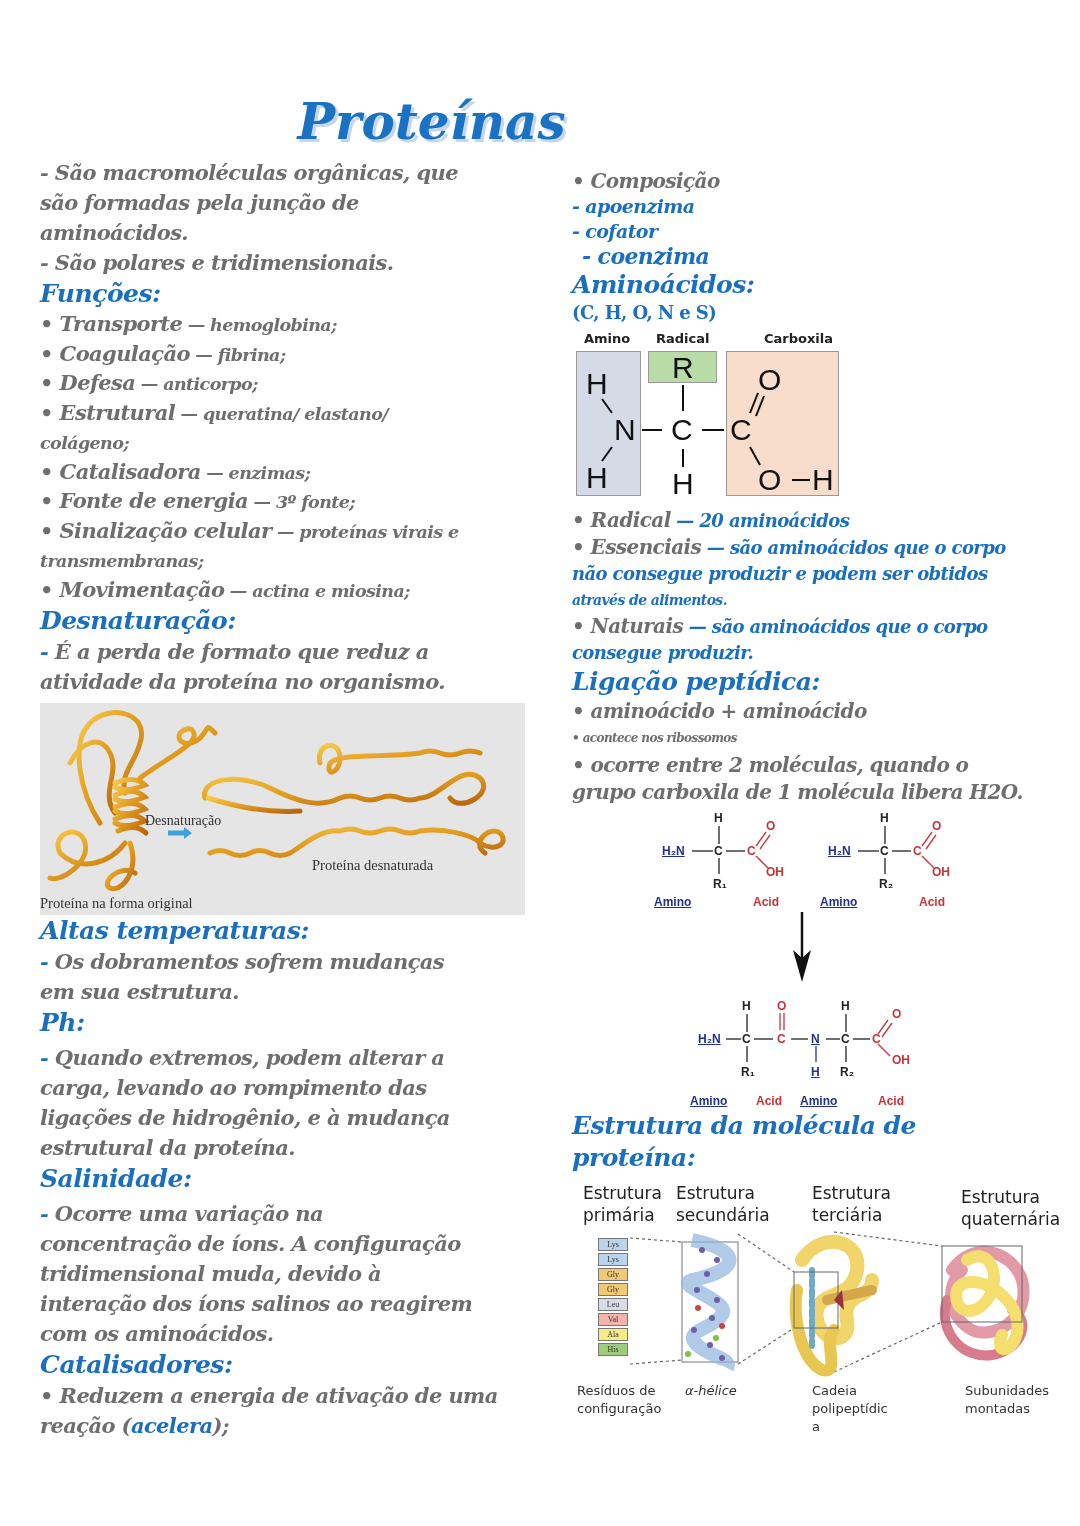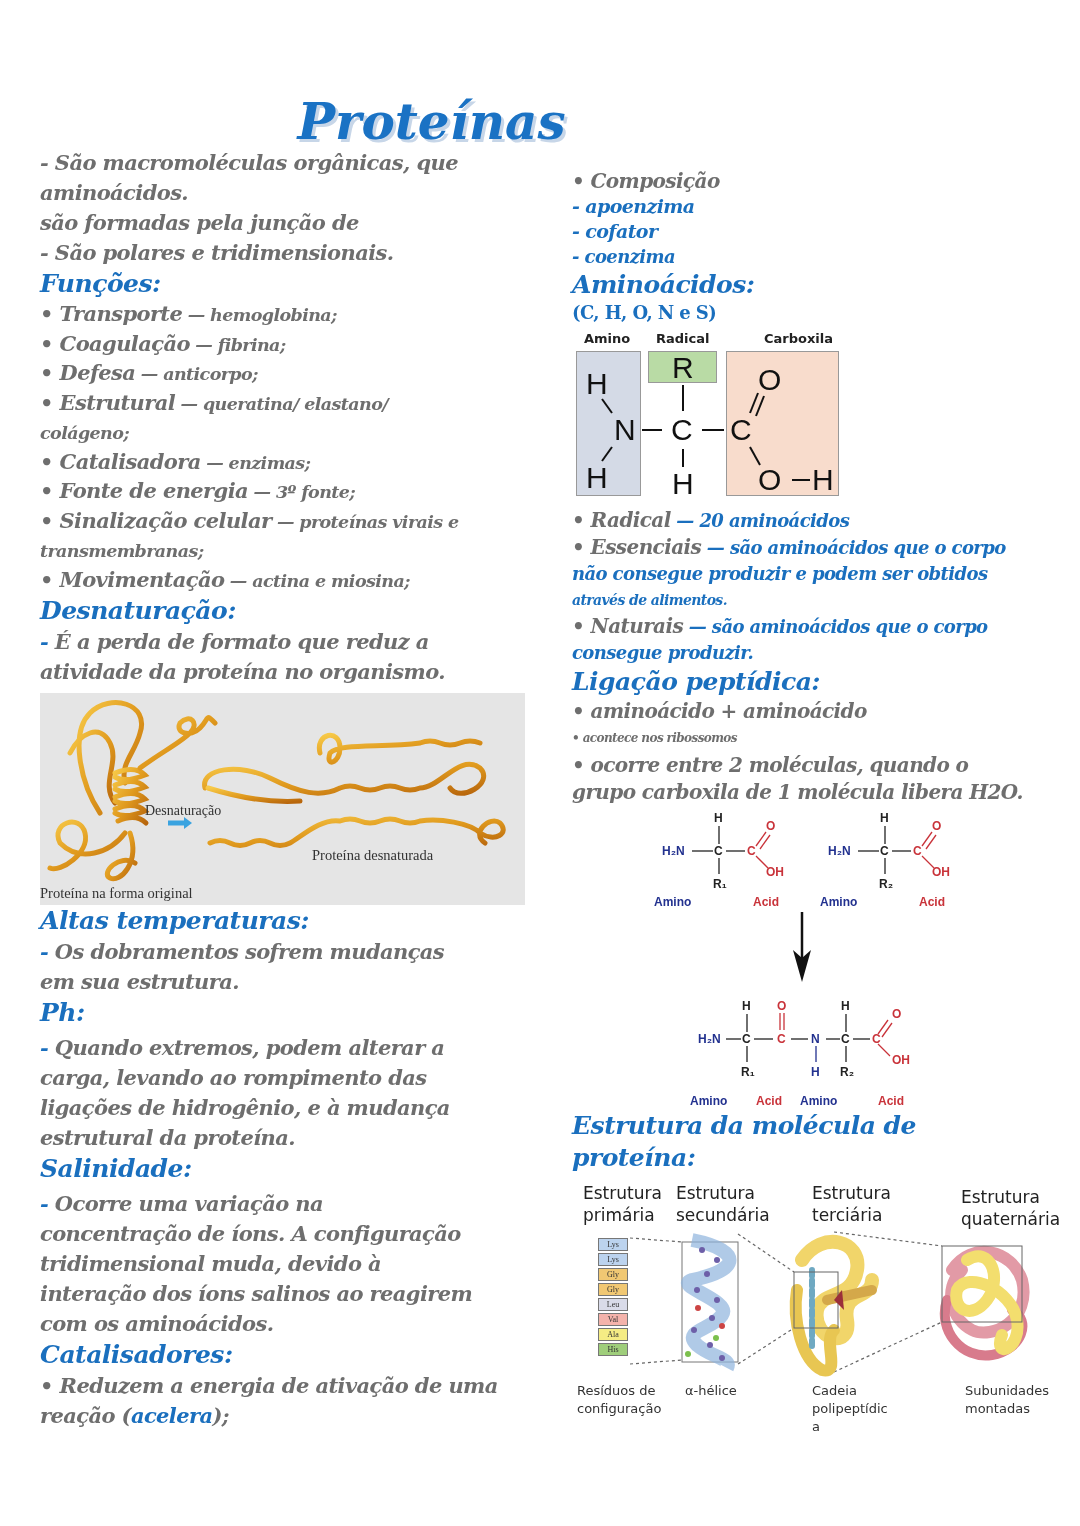--- a/index.html
+++ b/index.html
@@ -7,21 +7,21 @@
   body { position: relative; font-family: "DejaVu Serif", serif; color: #6b6b6b; }
 
   .title {
     position: absolute; left: 0; top: 92px; width: 863px; text-align: center;
     font-family: "DejaVu Serif", serif; font-style: italic; font-weight: bold;
     font-size: 50px; color: #1a72c4; letter-spacing: 0px;
     text-shadow: 3px 3px 0 #c7d6e8;
   }
 
   .col { position: absolute; }
-  .col-left { left: 40px; top: 148px; width: 490px; }
+  .col-left { left: 40px; top: 158px; width: 490px; }
   .col-right { left: 572px; top: 168px; width: 480px; }
 
   .line {
     font-family: "DejaVu Serif", serif; font-style: italic; font-weight: bold;
     font-size: 21px; line-height: 30px; color: #6e6e6e; white-space: nowrap;
     letter-spacing: -0.6px;
   }
   .blue { color: #1a6fbe; }
   .heading {
     font-family: "DejaVu Serif", serif; font-style: italic; font-weight: bold;
@@ -39,38 +39,38 @@
   .denat-fig .cap { position: absolute; font-family: "Liberation Serif", serif; font-size: 14.5px; color: #333; white-space: nowrap; }
 
   
   .aa-fig { position: relative; width: 282px; height: 170px; margin-top: 4px; }
   .aa-fig .lbl { position: absolute; font-family: "DejaVu Sans", sans-serif; font-weight: bold; font-size: 13px; color: #222; }
   .aa-fig .box { position: absolute; border: 1px solid #999; }
   .aa-fig .atom { position: absolute; font-family: "Liberation Sans", sans-serif; font-size: 30px; color: #111; line-height: 1; }
 
   
   .chem { position: absolute; font-family: "Liberation Sans", sans-serif; font-weight: bold; font-size: 12px; line-height: 1; white-space: nowrap; }
-  .c-blue { color: #22318f; }
+  .c-blue { color: #22318f; text-decoration: underline; }
   .c-red { color: #c9333a; }
   .c-black { color: #222; }
 
   .struct-lbl { position: absolute; font-family: "DejaVu Sans", sans-serif; font-size: 17px; line-height: 22px; color: #222; white-space: nowrap; }
   .struct-cap { position: absolute; font-family: "DejaVu Sans", sans-serif; font-size: 13px; line-height: 18px; color: #333; white-space: nowrap; }
 </style>
 </head>
 <body>
 
 <div class="title">Proteínas</div>
 
 <div class="col col-left">
 
   <div>
     <div class="line">- São macromoléculas orgânicas, que</div>
+    <div class="line">são formadas pela junção de</div>
     <div class="line">aminoácidos.</div>
-    <div class="line">são formadas pela junção de</div>
     <div class="line">- São polares e tridimensionais.</div>
   </div>
 
   <div>
     <div class="heading">Funções:</div>
     <div class="line func-line"><span>• Transporte</span><span class="sub"> — hemoglobina;</span></div>
     <div class="line func-line"><span>• Coagulação</span><span class="sub"> — fibrina;</span></div>
     <div class="line func-line"><span>• Defesa</span><span class="sub"> — anticorpo;</span></div>
     <div class="line func-line"><span>• Estrutural</span><span class="sub"> — queratina/ elastano/</span></div>
     <div class="line func-line"><span class="sub">colágeno;</span></div>
@@ -150,21 +150,21 @@
     <div class="line"><span>reação (</span><span class="blue">acelera</span><span>);</span></div>
   </div>
 </div>
 
 <div class="col col-right">
 
   <div>
     <div class="line" style="font-size:20px; line-height:26px;">• Composição</div>
     <div class="line blue" style="font-size:19px; line-height:25px;">- apoenzima</div>
     <div class="line blue" style="font-size:19px; line-height:25px;">- cofator</div>
-    <div class="line blue" style="font-size:18px; line-height:25px;">- coenzima</div>
+    <div class="line blue" style="font-size:22px; line-height:25px;margin-left:10px;">- coenzima</div>
   </div>
 
   <div>
     <div class="heading">Aminoácidos:</div>
     <div class="line blue" style="font-size:18px; line-height:24px; font-style:normal;">(C, H, O, N e S)</div>
 
     <div class="aa-fig">
       <div class="lbl" style="left:12px; top:2px;">Amino</div>
       <div class="lbl" style="left:84px; top:2px;">Radical</div>
       <div class="lbl" style="left:192px; top:2px;">Carboxila</div>
@@ -376,19 +376,19 @@
     <div style="height:13px; margin-bottom:2px; background:#f1c873; border:1px solid #777; font-family:'Liberation Serif',serif; font-size:8px; text-align:center; line-height:11px; color:#333;">Gly</div>
     <div style="height:13px; margin-bottom:2px; background:#f1c873; border:1px solid #777; font-family:'Liberation Serif',serif; font-size:8px; text-align:center; line-height:11px; color:#333;">Gly</div>
     <div style="height:13px; margin-bottom:2px; background:#d9dbe9; border:1px solid #777; font-family:'Liberation Serif',serif; font-size:8px; text-align:center; line-height:11px; color:#333;">Leu</div>
     <div style="height:13px; margin-bottom:2px; background:#f4b3ab; border:1px solid #777; font-family:'Liberation Serif',serif; font-size:8px; text-align:center; line-height:11px; color:#333;">Val</div>
     <div style="height:13px; margin-bottom:2px; background:#f5ec84; border:1px solid #777; font-family:'Liberation Serif',serif; font-size:8px; text-align:center; line-height:11px; color:#333;">Ala</div>
     <div style="height:13px; margin-bottom:2px; background:#9fce7b; border:1px solid #777; font-family:'Liberation Serif',serif; font-size:8px; text-align:center; line-height:11px; color:#333;">His</div>
   </div>
 
   <div class="struct-cap" style="left:5px; top:202px;">Resíduos de</div>
   <div class="struct-cap" style="left:5px; top:220px;">configuração</div>
-  <div class="struct-cap" style="left:113px; top:202px;">α-hélice</div>
+  <div class="struct-cap" style="left:113px; top:202px;font-style:italic;">α-hélice</div>
   <div class="struct-cap" style="left:240px; top:202px;">Cadeia</div>
   <div class="struct-cap" style="left:240px; top:220px;">polipeptídic</div>
   <div class="struct-cap" style="left:240px; top:238px;">a</div>
   <div class="struct-cap" style="left:393px; top:202px;">Subunidades</div>
   <div class="struct-cap" style="left:393px; top:220px;">montadas</div>
 </div>
 
 </body></html>

